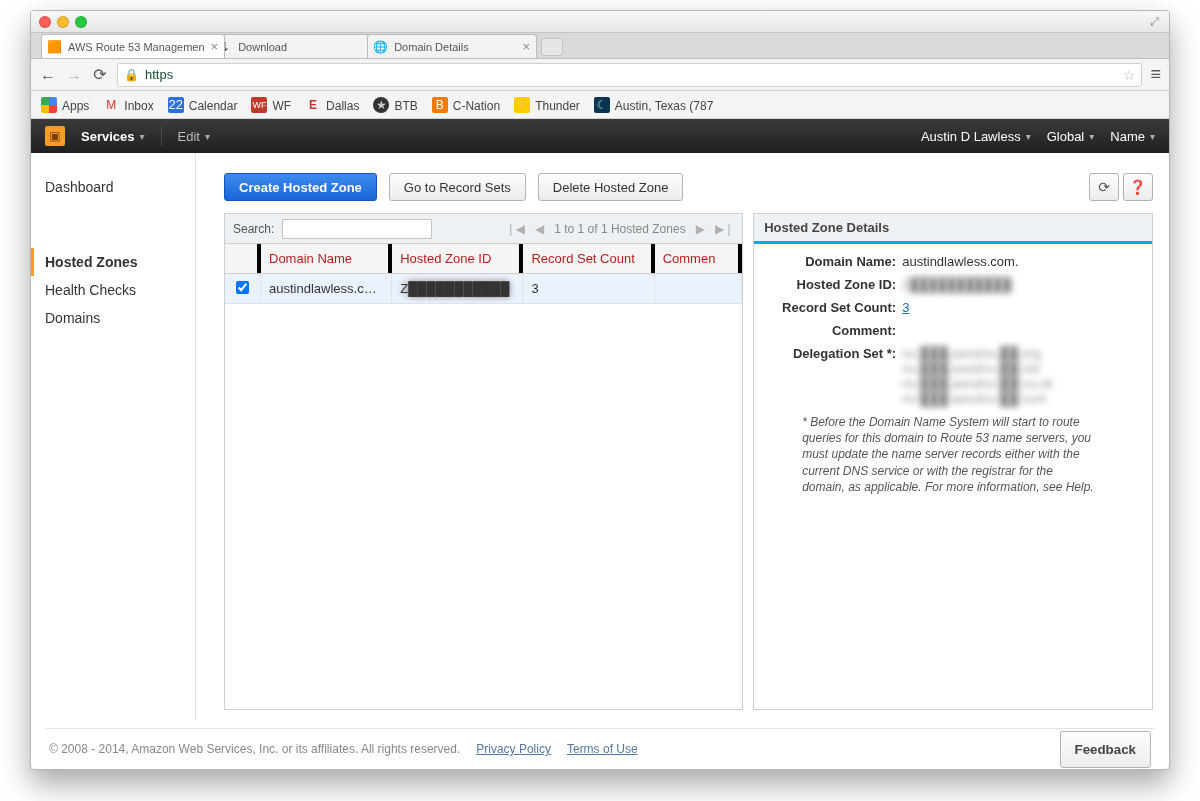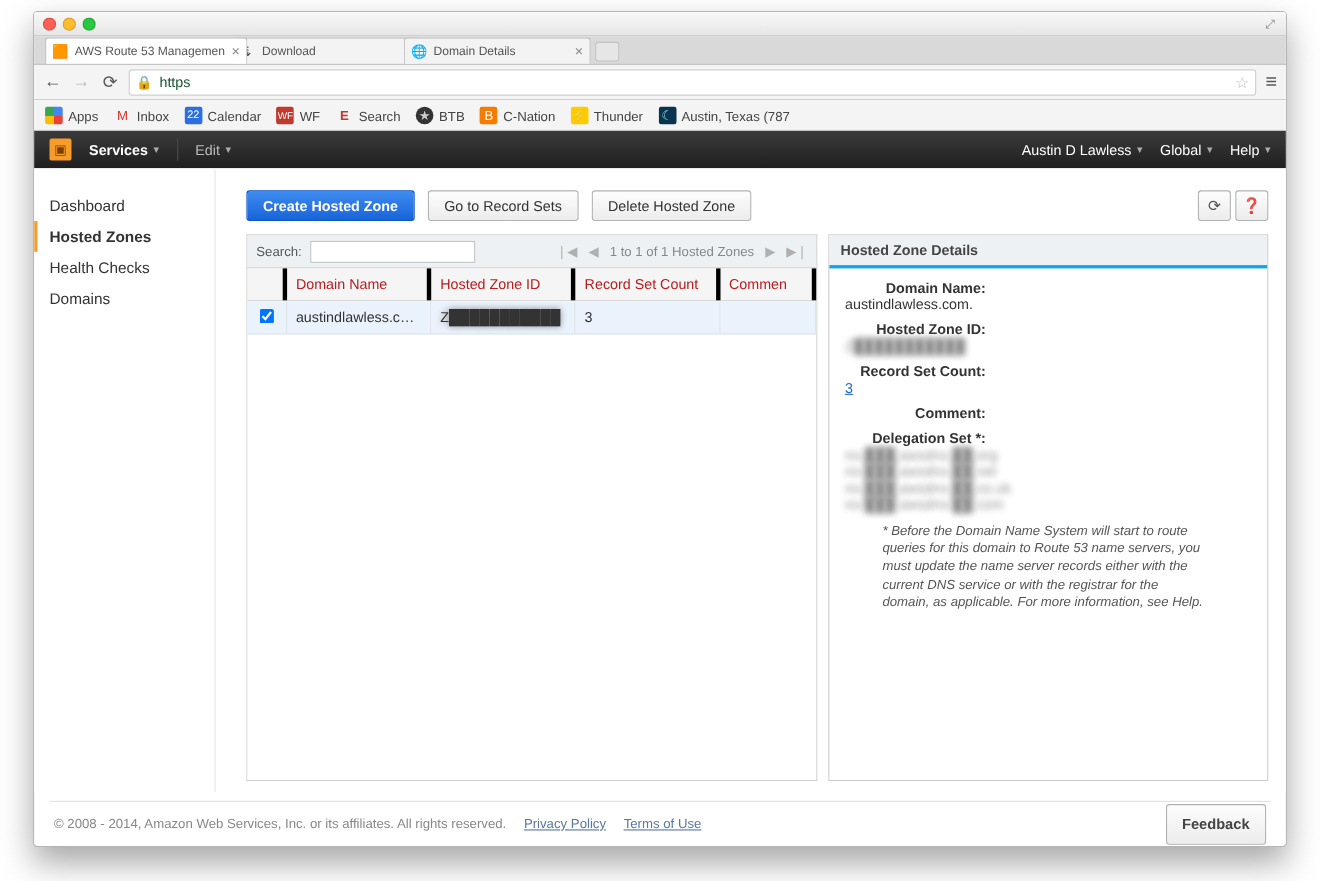--- a/index.html
+++ b/index.html
@@ -120,21 +120,21 @@
   }
   .sidebar {
     width: 165px; border-right: 1px solid #e6e6e6;
     padding: 20px 0; font-size: 14px; color:#333;
   }
   .sidebar .side-item {
     padding: 6px 14px; cursor:pointer;
   }
   .sidebar .side-item.active {
     border-left: 3px solid #f79b2a;
-    font-weight: bold; padding-left: 11px;
+    font-weight: bold; padding-left: 11px; margin-top: 47px;
   }
 
   .main-area {
     flex:1; display:flex; flex-direction:column; padding: 20px 16px 10px 28px;
   }
 
   .toolbar { display:flex; gap:12px; align-items:flex-end; }
   .btn {
     height: 28px; padding: 0 14px; font-size:13px;
     border-radius: 3px; cursor:pointer;
@@ -189,21 +189,21 @@
     display:flex; flex-direction:column;
     min-height:0;
   }
   .details-head {
     height:30px; background:#eef1f3;
     border-bottom:3px solid #0ea5e9;
     display:flex; align-items:center;
     padding:0 10px; font-weight:bold; color:#444; font-size:13px;
   }
   .details-body { padding: 10px 14px; font-size:13px; color:#333; overflow:auto; }
-  .kv { display:flex; margin-bottom:8px;flex-direction:column; }
+  .kv { display:flex; margin-bottom:8px; }
   .kv .k { width:128px; text-align:right; font-weight:bold; margin-right:6px; }
   .kv .v { flex:1; }
   .kv a { color:#1b6ec2; text-decoration:underline; }
   .note { font-style:italic; color:#555; font-size:12px; margin-top:6px; padding-left:34px; max-width:330px; line-height:1.35; }
 
   .footer-sep { margin:8px 14px 0 14px; border-top:1px solid #e2e2e2; }
   .footer {
     height:40px; display:flex; align-items:center;
     padding: 0 18px; font-size:12px; color:#888; gap:16px;
   }
@@ -262,30 +262,30 @@
   <div class="bookmarks">
     <span class="bm-item">
       <span class="bm-icn" style="background:conic-gradient(#4285f4 0 25%,#ea4335 0 50%,#fbbc05 0 75%,#34a853 0)">&nbsp;</span>
       <span>Apps</span>
     </span>
     <span class="bm-item">
       <span class="bm-icn" style="color:#d93025">M</span>
       <span>Inbox</span>
     </span>
     <span class="bm-item">
-      <span class="bm-icn" style="background:#2b6fe0;color:#fff;font-size:10px">22</span>
+      <span class="bm-icn" style="background:#2b6fe0;color:#fff;font-size:13px">22</span>
       <span>Calendar</span>
     </span>
     <span class="bm-item">
       <span class="bm-icn" style="background:#c0392b;color:#fff;font-size:9px">WF</span>
       <span>WF</span>
     </span>
     <span class="bm-item">
       <span class="bm-icn" style="color:#c0392b;font-weight:bold">E</span>
-      <span>Search</span>
+      <span>Dallas</span>
     </span>
     <span class="bm-item">
       <span class="bm-icn" style="background:#333;color:#ccc;border-radius:50%">★</span>
       <span>BTB</span>
     </span>
     <span class="bm-item">
       <span class="bm-icn" style="background:#f57c00;color:#fff">B</span>
       <span>C-Nation</span>
     </span>
     <span class="bm-item">
@@ -312,21 +312,21 @@
     <span class="right">
       <span class="item">
         <span>Austin D Lawless</span>
           <span class="caret">▾</span>
       </span>
       <span class="item">
         <span>Global</span>
           <span class="caret">▾</span>
       </span>
       <span class="item">
-        <span>Help</span>
+        <span>Name</span>
           <span class="caret">▾</span>
       </span>
     </span>
   </div>
 
   <div class="page-body">
 
     <div class="sidebar">
       <div class="side-item">Dashboard</div>
       <div class="side-item active">Hosted Zones</div>

